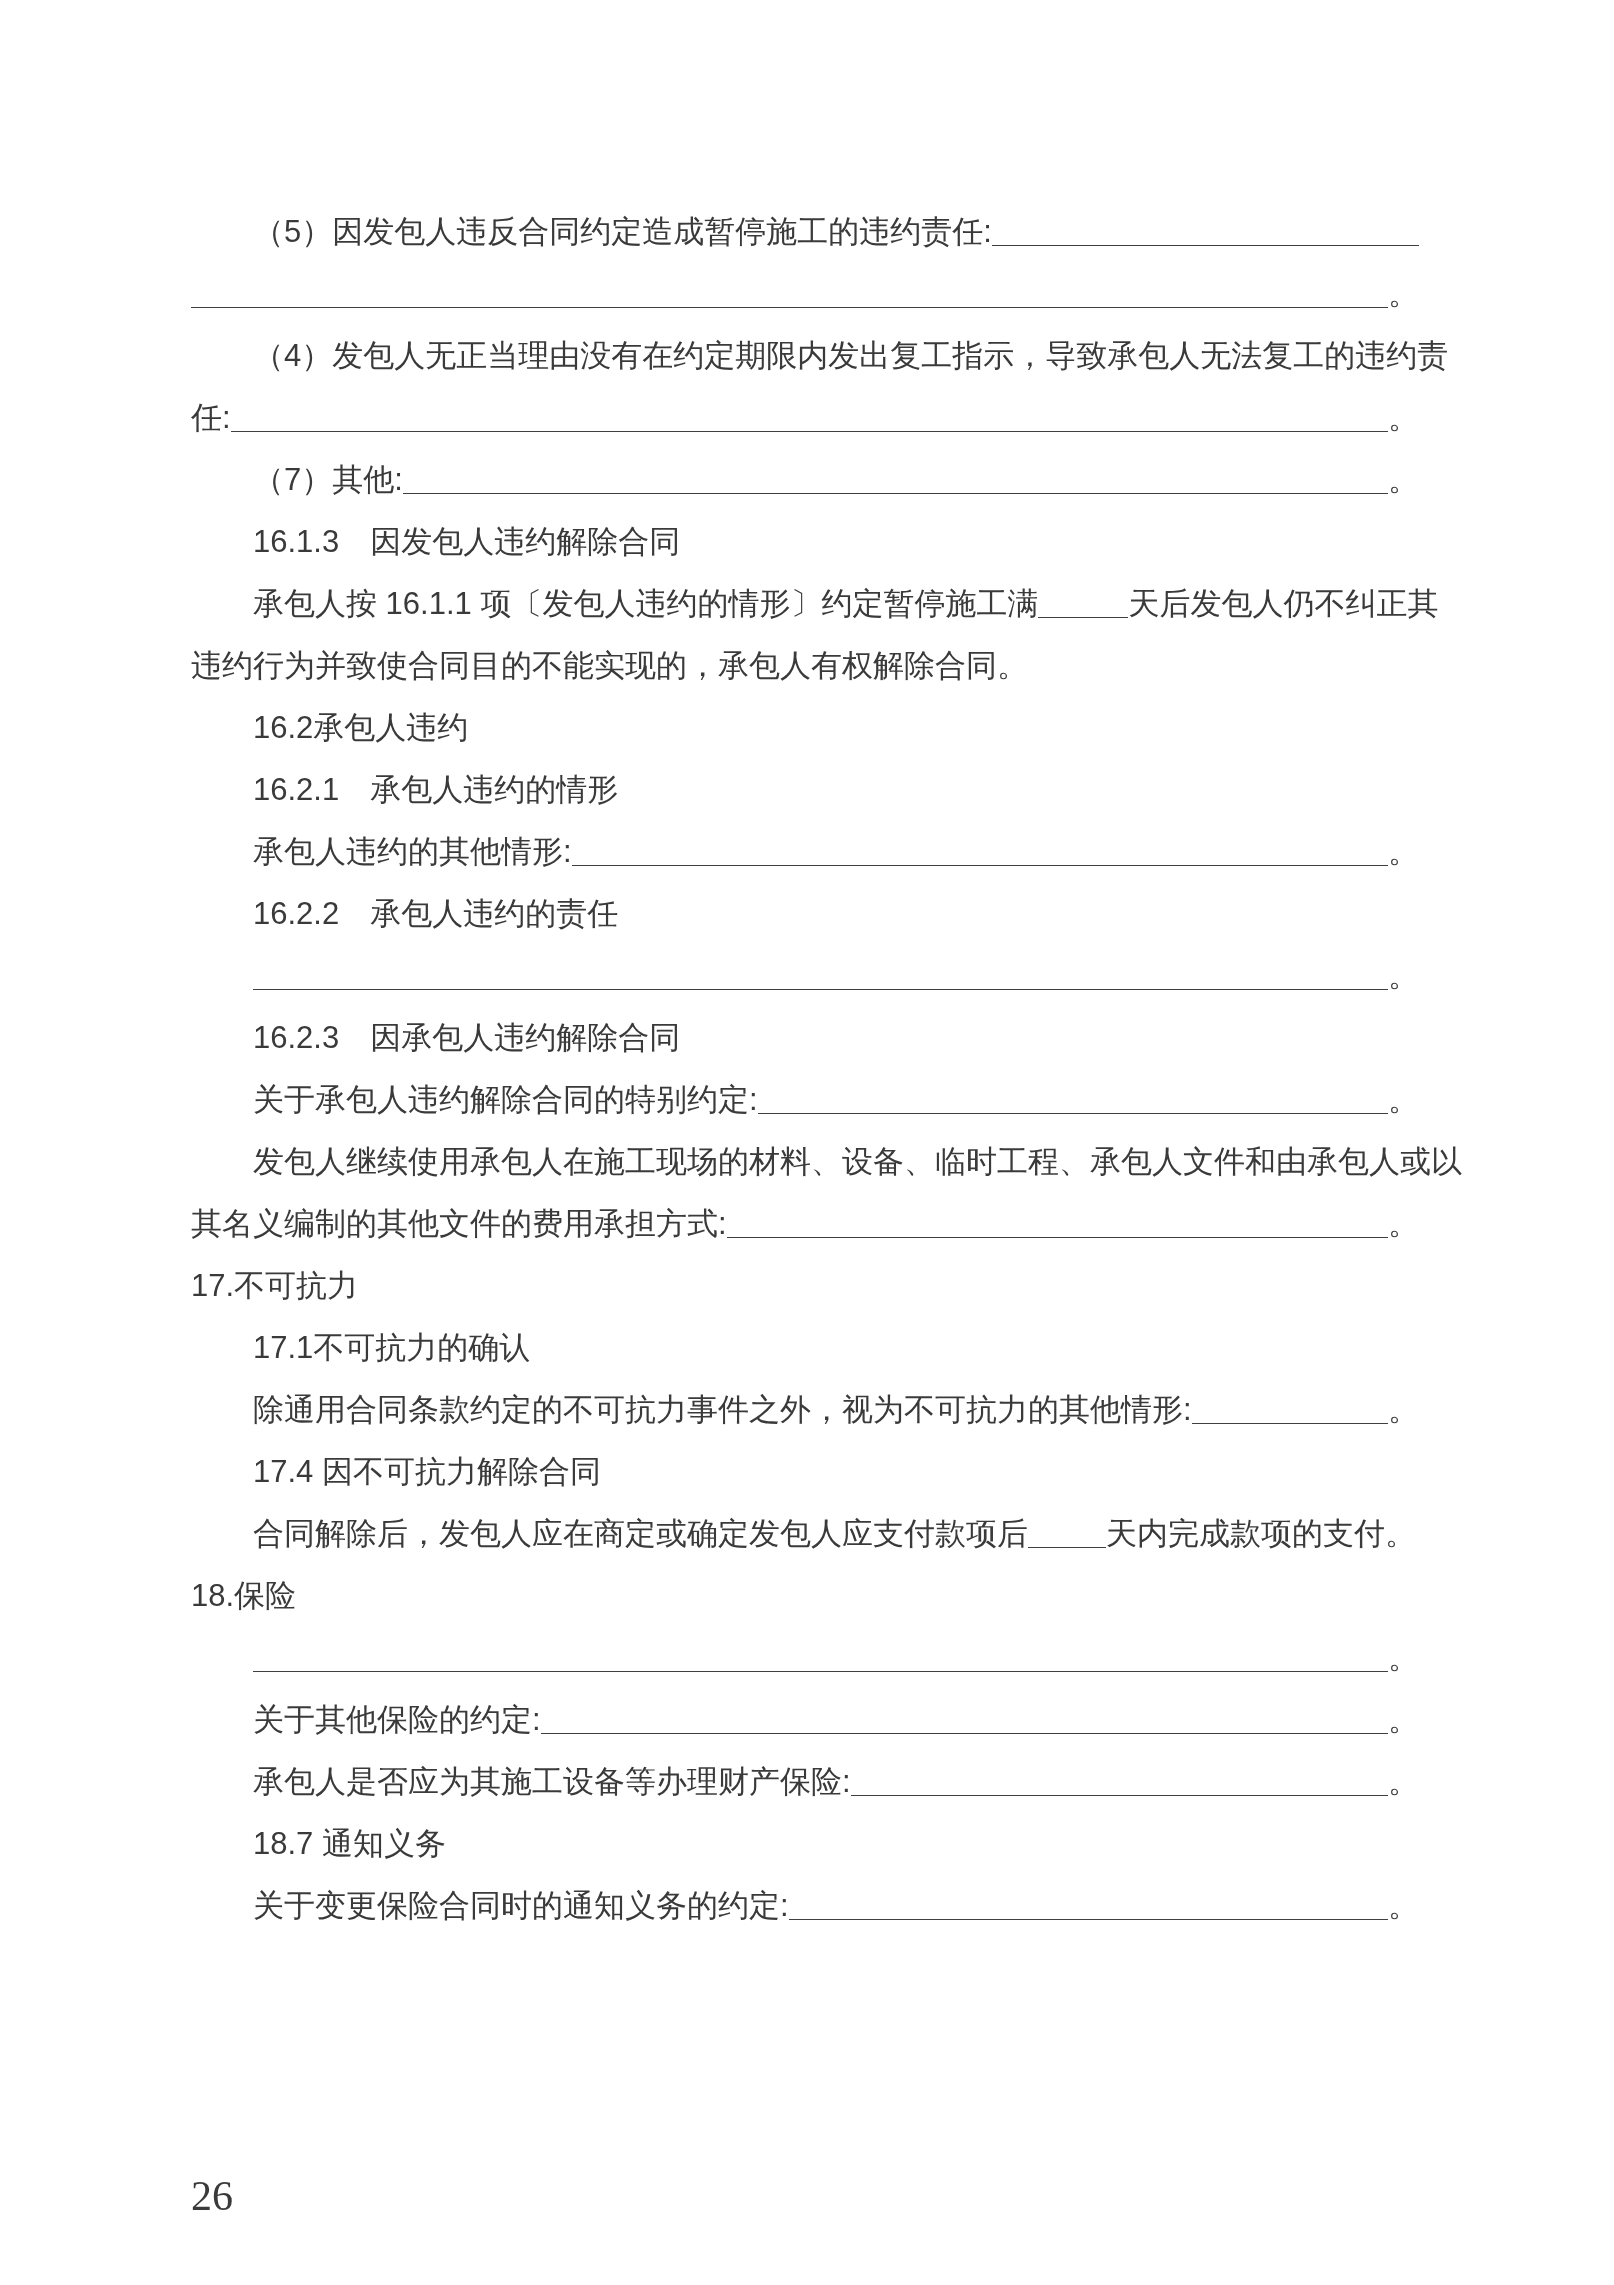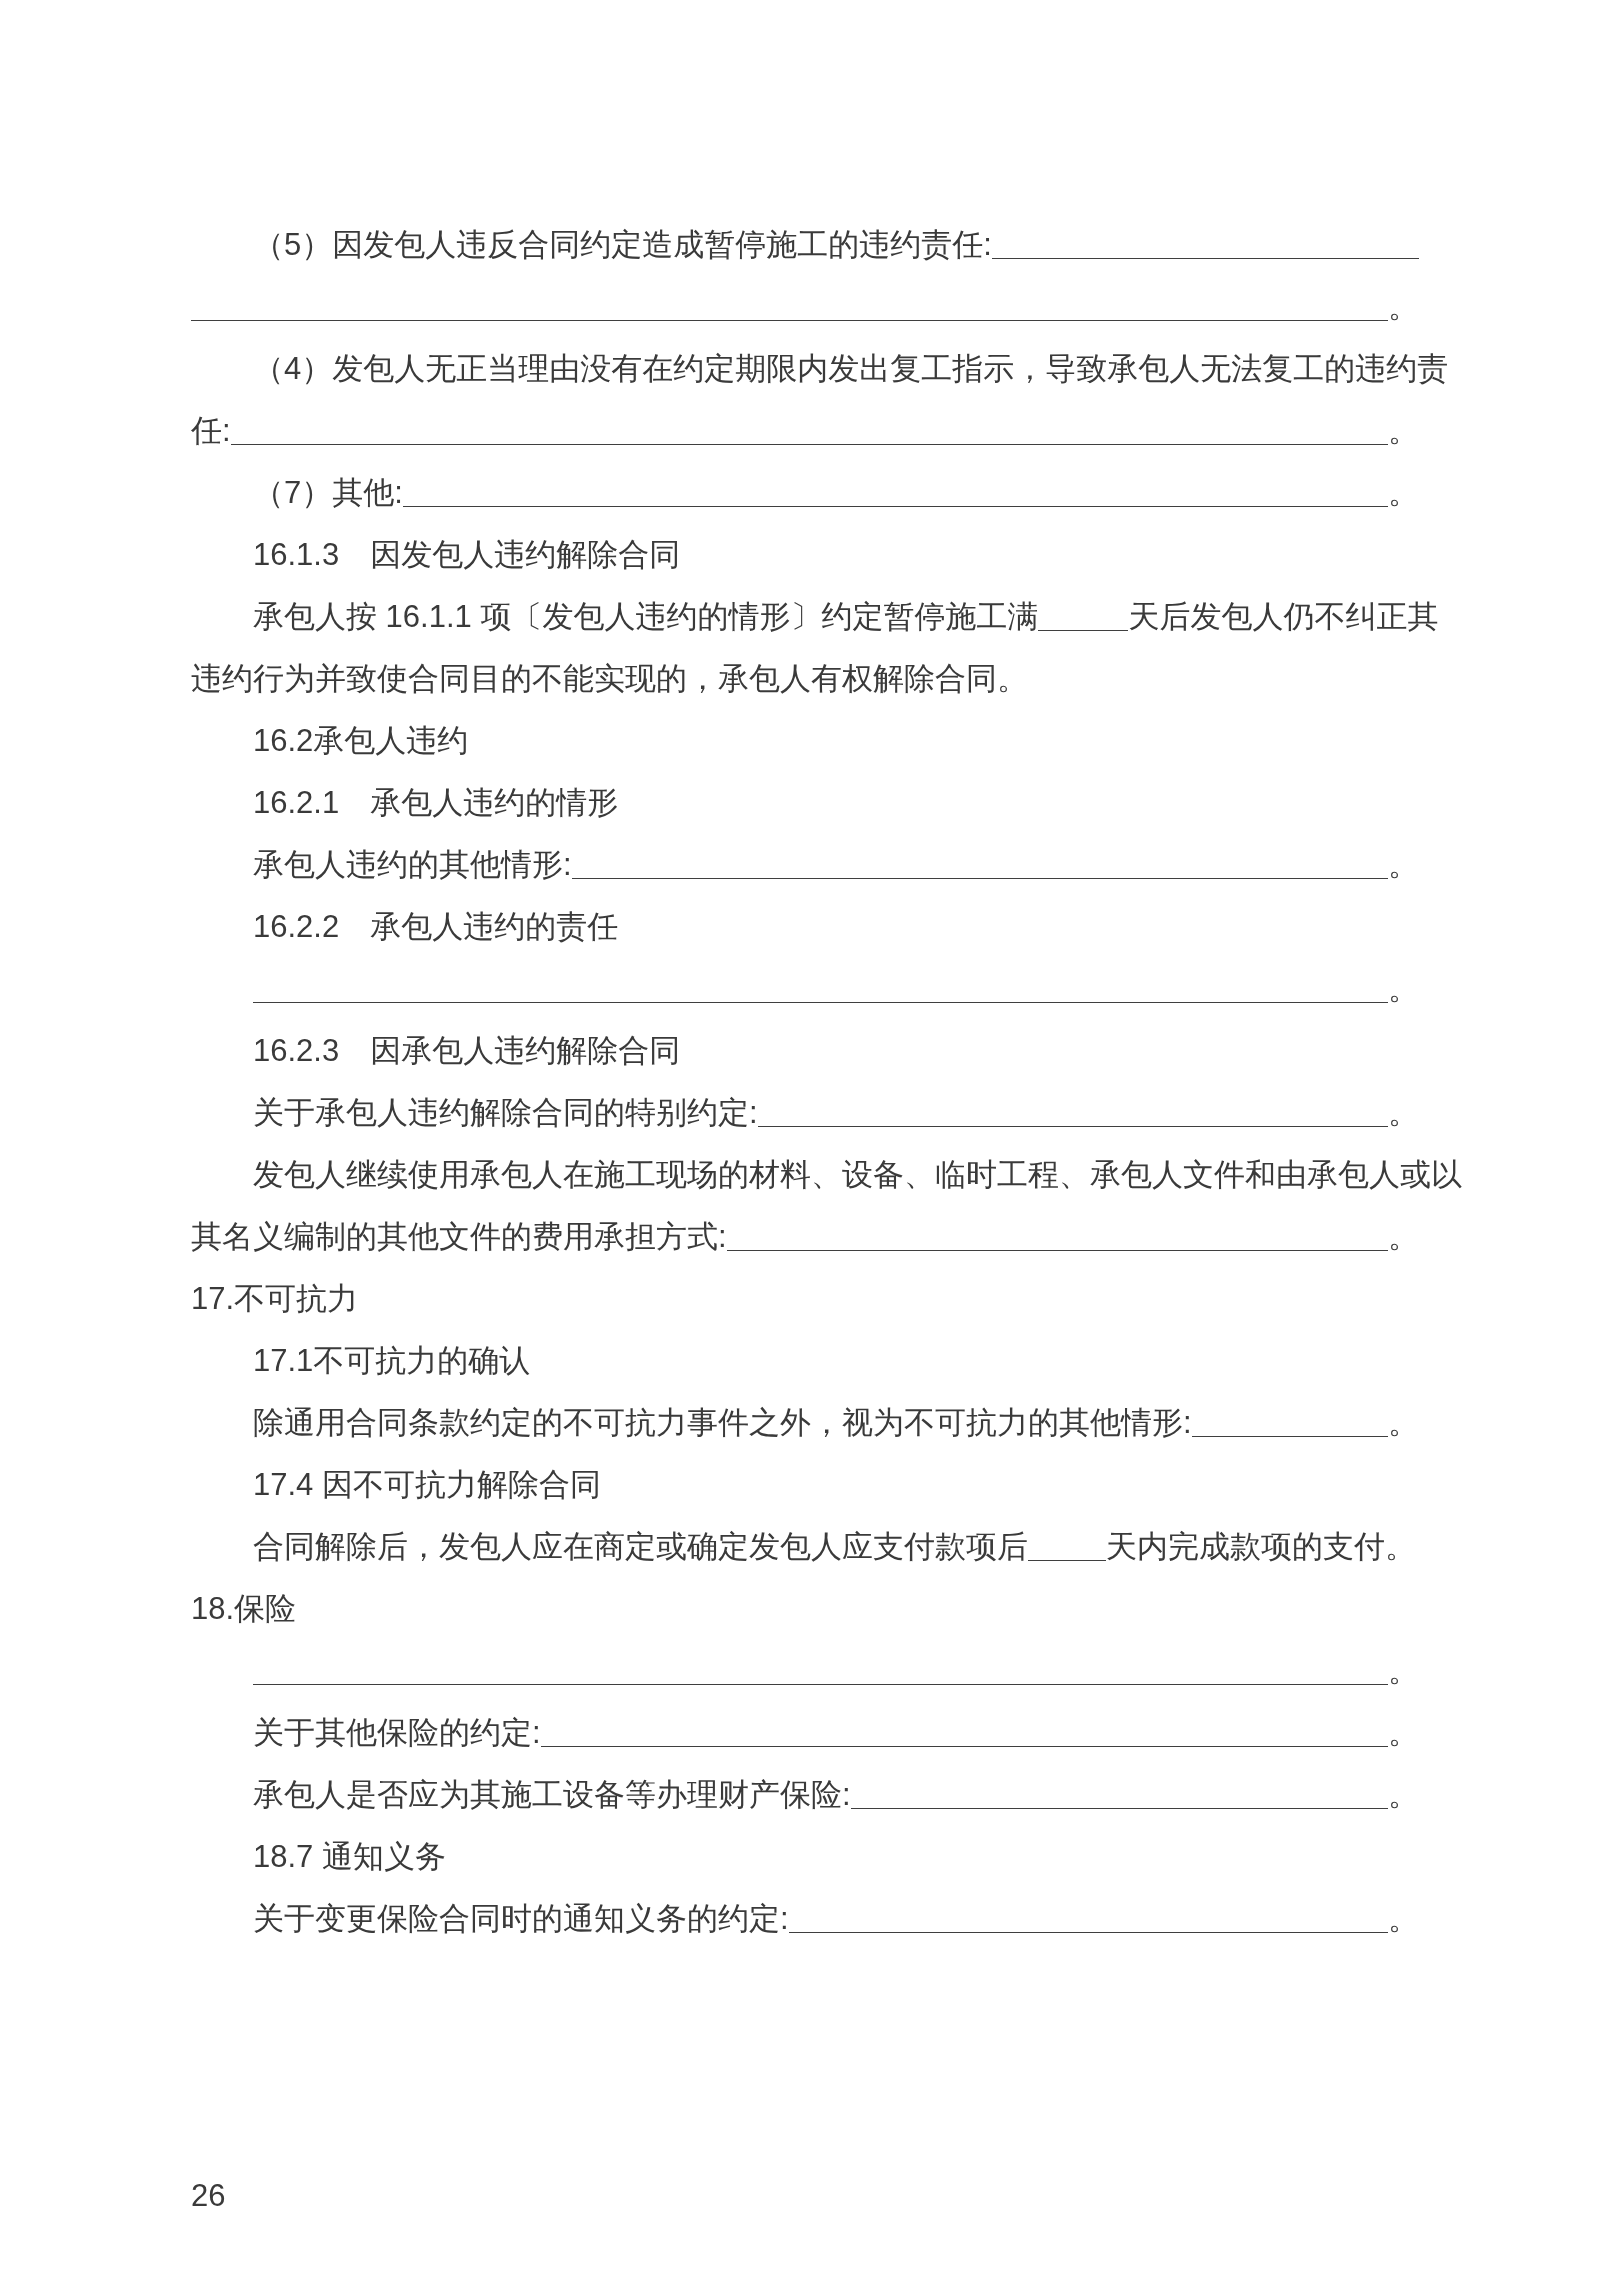--- a/index.html
+++ b/index.html
@@ -7,21 +7,21 @@
   body {
     background:#ffffff;
     color:#3a3a3a;
     font-family:"Liberation Sans", sans-serif;
     position:relative;
     overflow:hidden;
   }
   .doc {
     position:absolute;
     left:191px;
-    top:214px;
+    top:201px;
     width:1228px;
   }
   .line {
     display:flex;
     align-items:flex-start;
     height:62px;
     font-size:31px;
     line-height:62px;
     white-space:pre;
   }
@@ -37,22 +37,23 @@
     flex:0 0 auto;
     height:45px;
     border-bottom:1.8px solid #3f3f3f;
   }
   .blank-lg { width:90px; }
   .blank-sm { width:78px; }
   .pageno {
     position:absolute;
     left:191px;
     top:2165px;
-    font-size:31px;
+    font-size:42px;
     line-height:62px;
+    font-family:Liberation Serif, serif;
   }
 </style>
 </head>
 <body>
 
 <div class="doc">
 
   <div class="line indent">
     <span class="txt">（5）因发包人违反合同约定造成暂停施工的违约责任:</span>
     <span class="fill"></span>

